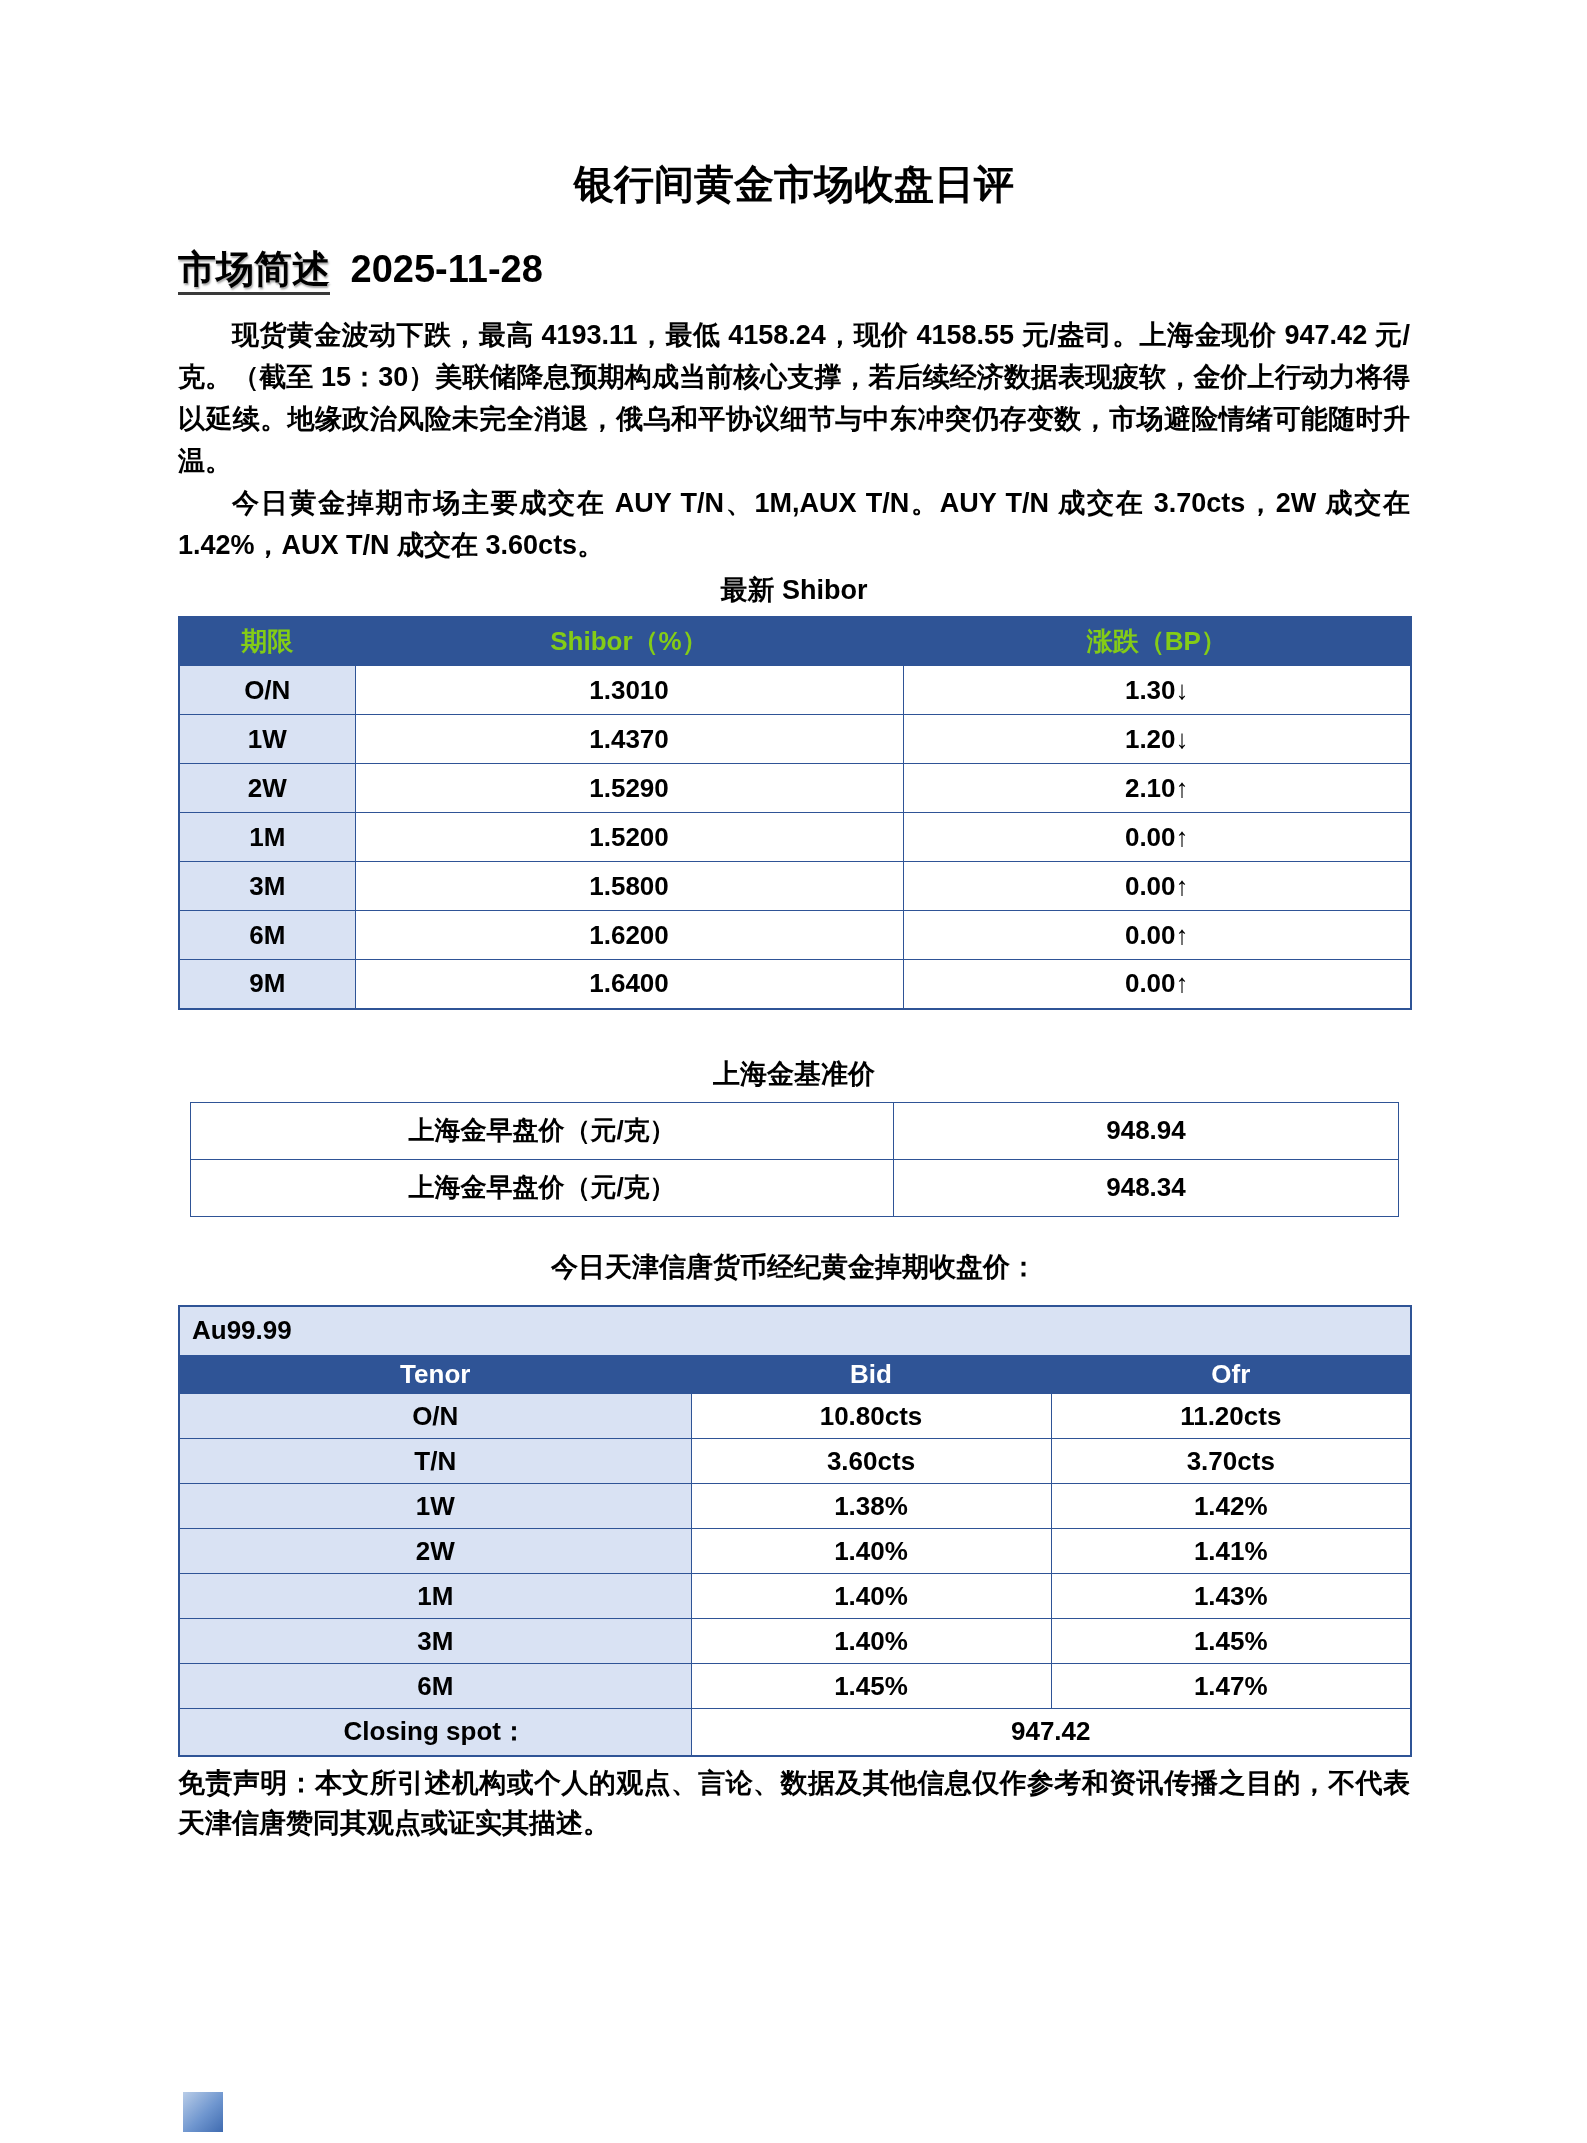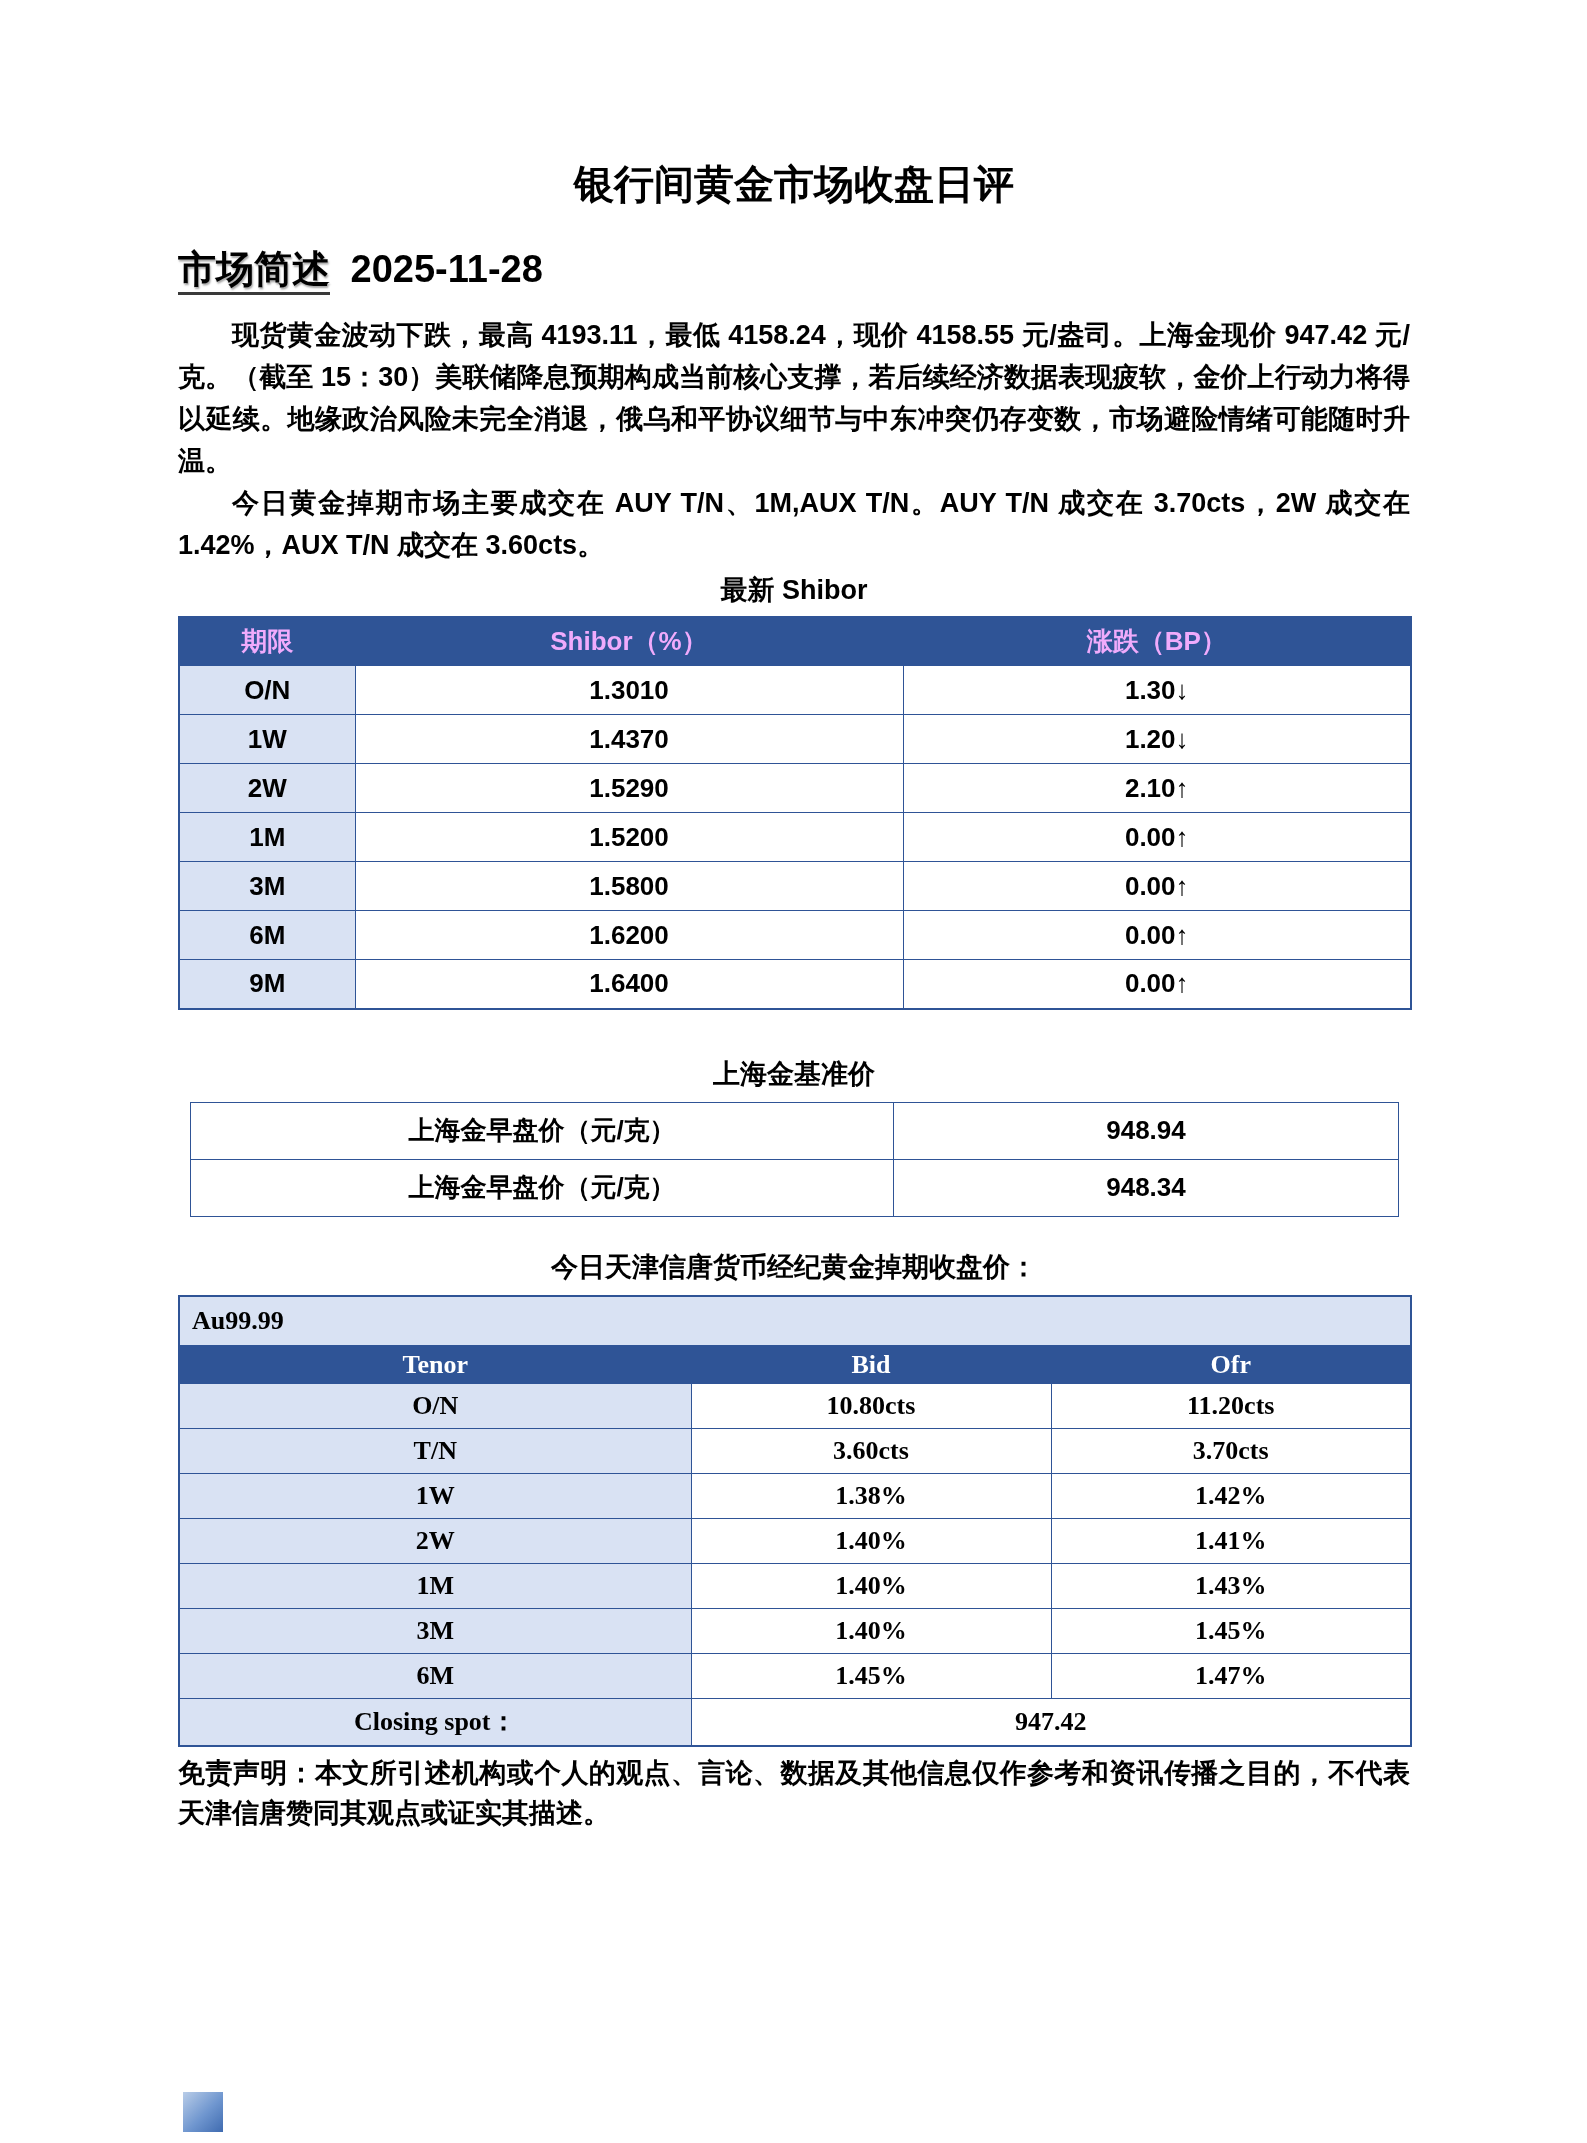--- a/index.html
+++ b/index.html
@@ -73,35 +73,35 @@
     overflow: hidden;
   }
 
   
   .shibor-table { width: 1232px; margin-top: 8px; border: 2px solid #2F5496; }
   .shibor-table col.c1 { width: 176px; }
   .shibor-table col.c2 { width: 548px; }
   .shibor-table col.c3 { width: 508px; }
   .shibor-table th {
     background: #2F5496;
-    color: #f0abfc;
+    color: #84cc16;
     height: 49px;
     border-color: #2F5496;
   }
   .shibor-table td { height: 49px; background: #ffffff; }
   .shibor-table tbody td:first-child { background: #D9E2F3; }
 
   
   .benchmark-table { width: 1208px; margin-top: 10px; margin-left: 12px; border: 1.5px solid #2F5496; }
   .benchmark-table col.c1 { width: 703px; }
   .benchmark-table col.c2 { width: 505px; }
   .benchmark-table td { height: 57px; background: #ffffff; }
 
   
-  .swap-table { width: 1232px; margin-top: 10px; border: 2px solid #2F5496; font-family: Liberation Serif, serif; }
+  .swap-table { width: 1232px; margin-top: 20px; border: 2px solid #2F5496; }
   .swap-table col.c1 { width: 512px; }
   .swap-table col.c2 { width: 360px; }
   .swap-table col.c3 { width: 360px; }
   .swap-table tr.group-row td {
     background: #D9E2F3;
     text-align: left;
     height: 50px;
     padding-left: 12px;
   }
   .swap-table th {

